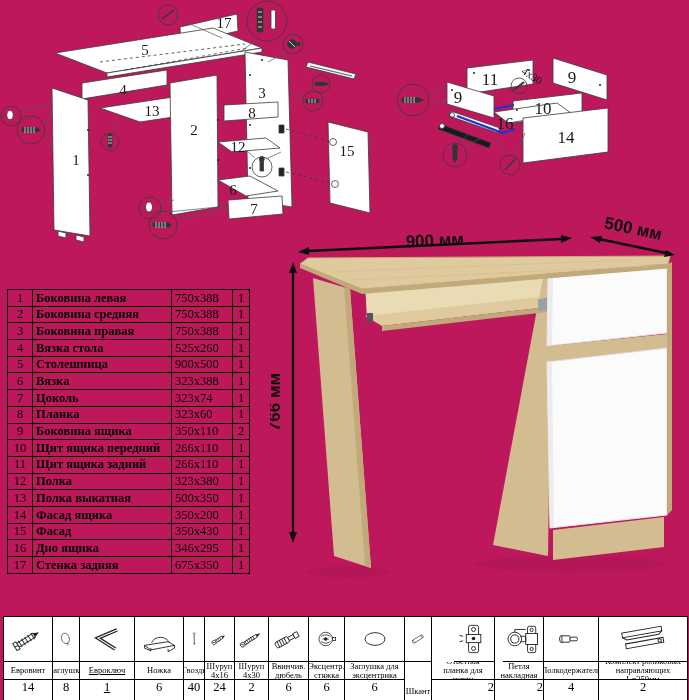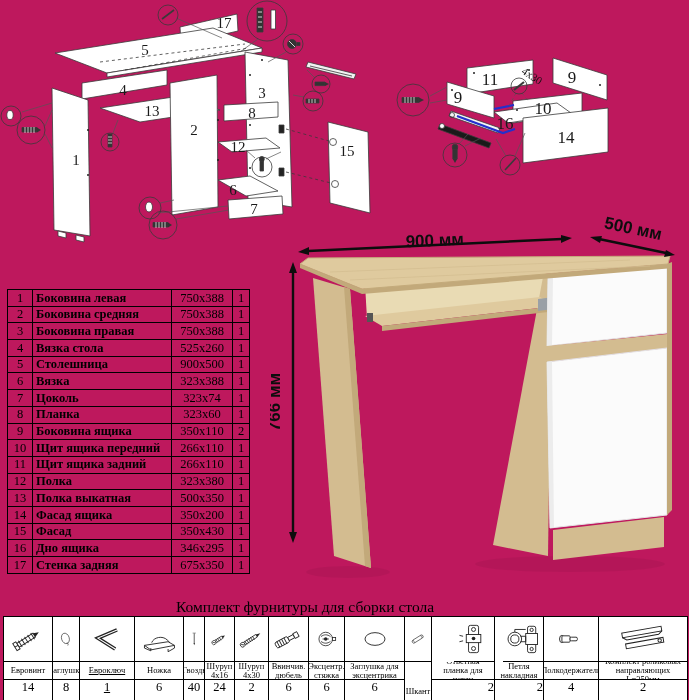--- a/index.html
+++ b/index.html
@@ -14,21 +14,21 @@
   .f-oakD{fill:var(--oak-dark,#c2a97a);}
   .f-int{fill:var(--oak-int,#e9dbb4);}
   .f-white{fill:var(--white-front,#fbfbfb);}
   .blue{stroke:var(--hl-blue,#2330cc);}
   
   .parts-wrap{left:7px;top:289px;}
   table.parts{border-collapse:collapse;}
   table.parts td{border:1px solid #000;height:15.7px;padding:0 3px;font-size:12.5px;line-height:1;white-space:nowrap;}
   table.parts td.c-num{width:22px;text-align:center;padding:0 1px;}
   table.parts td.c-name{width:132px;font-weight:bold;}
-  table.parts td.c-size{width:54px;text-align:center;}
+  table.parts td.c-size{width:54px;}
   table.parts td.c-qty{width:14px;text-align:center;padding:0 1px;}
   
   .hw-title{left:0;top:598px;width:610px;text-align:center;font-size:15.5px;}
   .hw-table{left:3px;top:616px;display:flex;border:1px solid #000;background:#fff;}
   .hw-col{box-sizing:border-box;display:flex;flex-direction:column;}
   .hw-col + .hw-col{border-left:1px solid #000;}
   .hw-icon-cell{height:44px;border-bottom:1px solid #000;display:flex;align-items:center;justify-content:center;overflow:hidden;}
   .hw-name-cell{height:17px;border-bottom:1px solid #000;font-size:8.5px;line-height:1.05;
                 display:flex;align-items:center;justify-content:center;text-align:center;padding:0 1px;overflow:hidden;}
   .hw-qty-cell{height:14px;font-size:12.5px;text-align:center;line-height:14px;}
@@ -412,21 +412,20 @@
     <text x="362" y="24" transform="rotate(12 362 24)" text-anchor="middle" class="dimlabel">500 мм</text>
 
     <g fill="#0d0d0d" stroke="#0d0d0d">
       <line x1="23" y1="62" x2="23" y2="323" stroke-width="2.4"></line>
       <polygon points="23,52 19,63 27,63" stroke="none"></polygon>
       <polygon points="23,333 19,322 27,322" stroke="none"></polygon>
     </g>
     <text x="10" y="192" transform="rotate(-90 10 192)" text-anchor="middle" class="dimlabel">766 мм</text>
   </svg>
 
-  <div class="abs hw-title">Комплект фурнитуры для сборки стола</div>
   <div class="abs hw-table">
       <div class="hw-col" style="width: 48px;">
         <div class="hw-icon-cell">
           <svg class="hw-ic" viewBox="0 0 44 40">
             <g transform="rotate(-32 22 20)" stroke="#222" fill="#fff">
               <rect x="9" y="17.5" width="21" height="5"></rect>
               <path d="M12 16v8M16 16v8M20 16v8M24 16v8M28 16v8" stroke-width="1"></path>
               <polygon points="30,17.5 36,20 30,22.5" fill="#222" stroke="none"></polygon>
               <rect x="5" y="15.5" width="4" height="9"></rect>
               <path d="M5 20h4"></path>

